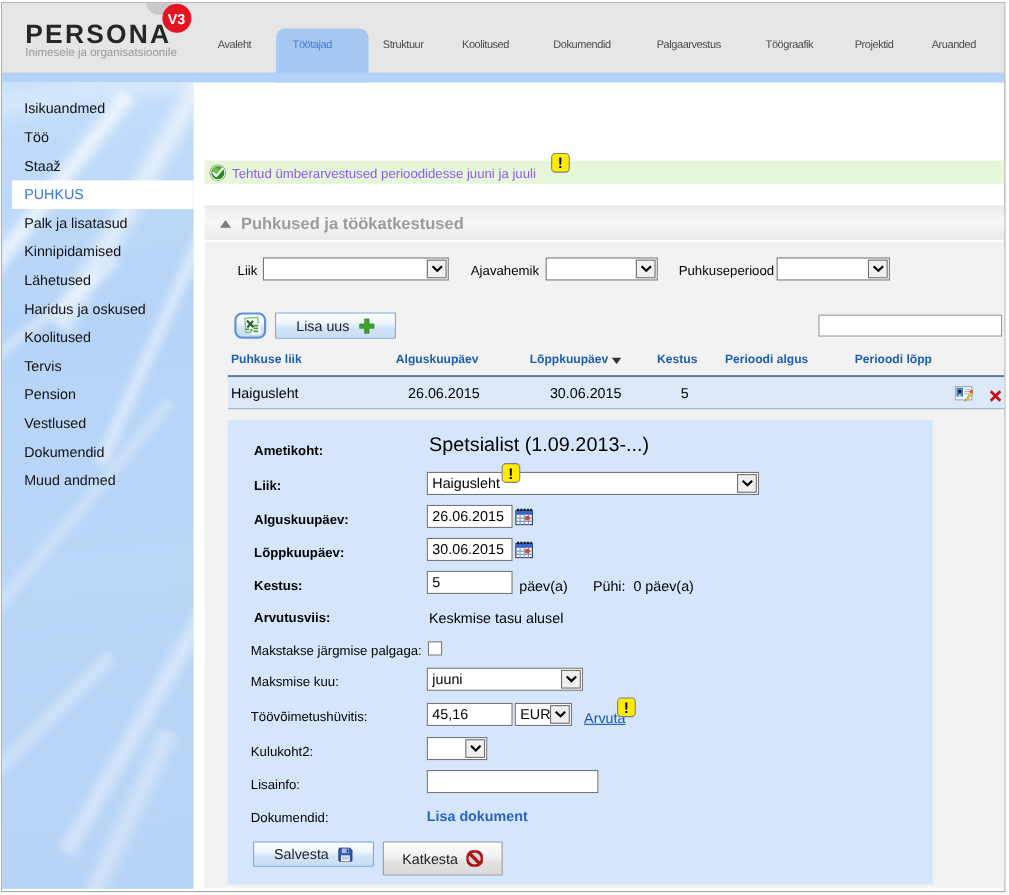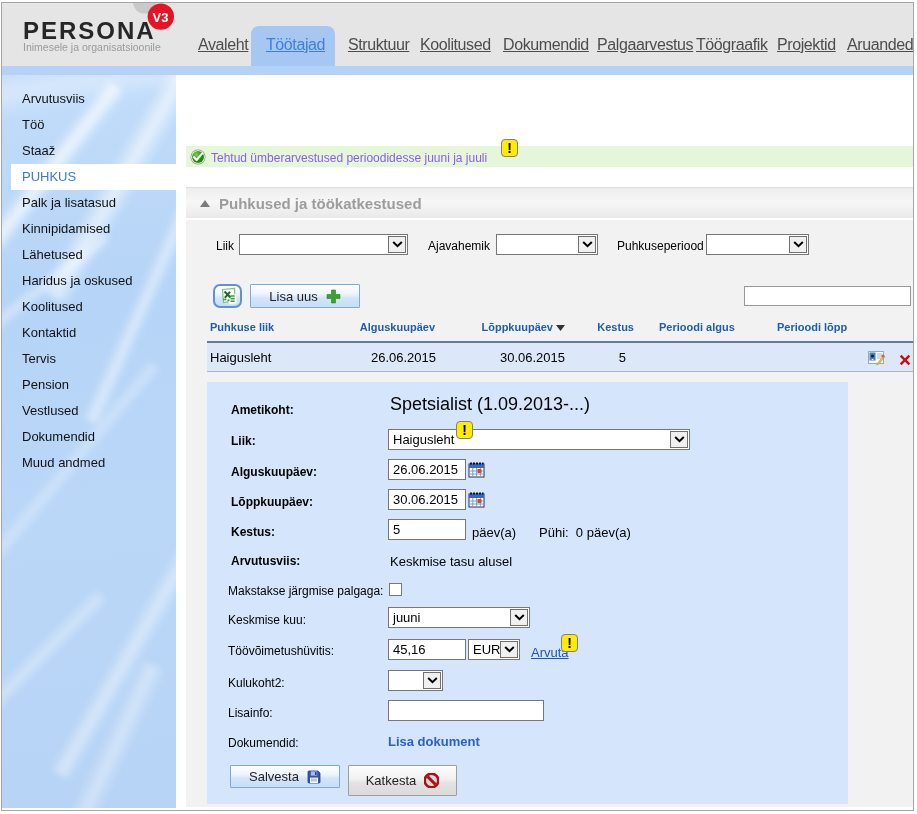--- a/index.html
+++ b/index.html
@@ -5,21 +5,21 @@
 * { margin:0; padding:0; box-sizing:border-box; }
 html,body { width:917px; height:814px; background:#fff; font-family:"Liberation Sans",sans-serif; overflow:hidden; }
 body { position:relative; }
 #page { position:absolute; left:1px; top:2px; width:913px; height:809px; border:1px solid #a6a6a6; background:#fff; }
 .abs { position:absolute; }
 
 
 #hdr { position:absolute; left:0; top:0; width:911px; height:64px; background:#e5e5e5; }
 #bluebar { position:absolute; left:0; top:63px; width:911px; height:9px; background:#b4d2f8; }
 #tab { position:absolute; left:249px; top:23px; width:84px; height:49px; background:#a7c7f3; border-radius:8px 8px 0 0; }
-.nav { position:absolute; top:33px; font-size:16px; letter-spacing:-0.4px; color:#4d4d4d; white-space:nowrap;text-decoration:underline; }
+.nav { position:absolute; top:33px; font-size:10px; letter-spacing:-0.4px; color:#4d4d4d; white-space:nowrap; }
 .nav.sel { color:#3f7fd9; }
 
 
 #side { position:absolute; left:0; top:72px; width:174px; height:733px; background:linear-gradient(175deg,#c3ddfa 0%,#b6d4f7 30%,#bad7f8 60%,#b7d3f5 100%); overflow:hidden; }
 .streak { position:absolute; background:rgba(255,255,255,0.55); filter:blur(7px); }
 .streak2 { position:absolute; background:linear-gradient(90deg,rgba(255,255,255,0),rgba(255,255,255,0.75),rgba(255,255,255,0)); filter:blur(3px); }
 #side ul { list-style:none; position:absolute; left:0; top:11px; width:100%; }
 #side li { height:26px; line-height:26px; padding-left:20px; font-size:13px; color:#111; }
 #side li.cur { background:#fff; color:#3a78dd; width:175px; margin-left:9px; padding-left:11px; }
 h1 { position:absolute; left:205px; top:88px; font-weight:normal; white-space:nowrap; }
@@ -79,30 +79,29 @@
     <div class="streak" style="left:-20px;top:-8px;width:240px;height:26px;transform:rotate(-8deg);opacity:.55"></div>
     <div class="streak2" style="left:40px;top:-10px;width:26px;height:200px;transform:rotate(38deg)"></div>
     <div class="streak2" style="left:100px;top:-20px;width:34px;height:260px;transform:rotate(30deg);opacity:.8"></div>
     <div class="streak2" style="left:140px;top:60px;width:20px;height:300px;transform:rotate(24deg);opacity:.7"></div>
     <div class="streak2" style="left:10px;top:120px;width:16px;height:220px;transform:rotate(52deg);opacity:.6"></div>
     <div class="streak2" style="left:60px;top:260px;width:18px;height:260px;transform:rotate(40deg);opacity:.45"></div>
     <div class="streak2" style="left:120px;top:420px;width:26px;height:300px;transform:rotate(30deg);opacity:.6"></div>
     <div class="streak2" style="left:-10px;top:480px;width:20px;height:280px;transform:rotate(45deg);opacity:.5"></div>
     <div class="streak2" style="left:90px;top:580px;width:30px;height:220px;transform:rotate(25deg);opacity:.5"></div>
     <ul>
-      <li>Arvutusviis</li>
+      <li>Isikuandmed</li>
       <li>Töö</li>
       <li>Staaž</li>
       <li class="cur">PUHKUS</li>
       <li>Palk ja lisatasud</li>
       <li>Kinnipidamised</li>
       <li>Lähetused</li>
       <li>Haridus ja oskused</li>
       <li>Koolitused</li>
-      <li>Kontaktid</li>
       <li>Tervis</li>
       <li>Pension</li>
       <li>Vestlused</li>
       <li>Dokumendid</li>
       <li>Muud andmed</li>
     </ul>
   </div>
 
 
   <div id="greenbar">
@@ -241,21 +240,21 @@
   <div class="inp" style="left:386px;top:516px;width:78px">5</div>
   <span class="lbl" style="left:470px;top:522px;font-size:13px">päev(a)</span>
   <span class="lbl" style="left:537px;top:522px;font-size:13px">Pühi:&nbsp; 0 päev(a)</span>
 
   <span class="lbl" style="left:229px;top:551px;font-weight:bold">Arvutusviis:</span>
   <span class="lbl" style="left:388px;top:551px;font-size:13px">Keskmise tasu alusel</span>
 
   <span class="lbl" style="left:226px;top:581px">Makstakse järgmise palgaga:</span>
   <div class="abs" style="left:387px;top:580px;width:13px;height:13px;background:#fff;border:1px solid #777"></div>
 
-  <span class="lbl" style="left:226px;top:610px">Keskmise kuu:</span>
+  <span class="lbl" style="left:226px;top:610px">Maksmise kuu:</span>
   <div class="dd" style="left:386px;top:604px;width:142px">
     <span class="tx">juuni</span>
       <span class="bx">
         <svg width="11" height="7">
           <path d="M1.2 1l4.3 4.2L9.8 1" stroke="#000" stroke-width="2" fill="none"></path>
         </svg>
       </span>
   </div>
 
   <span class="lbl" style="left:226px;top:641px">Töövõimetushüvitis:</span>

